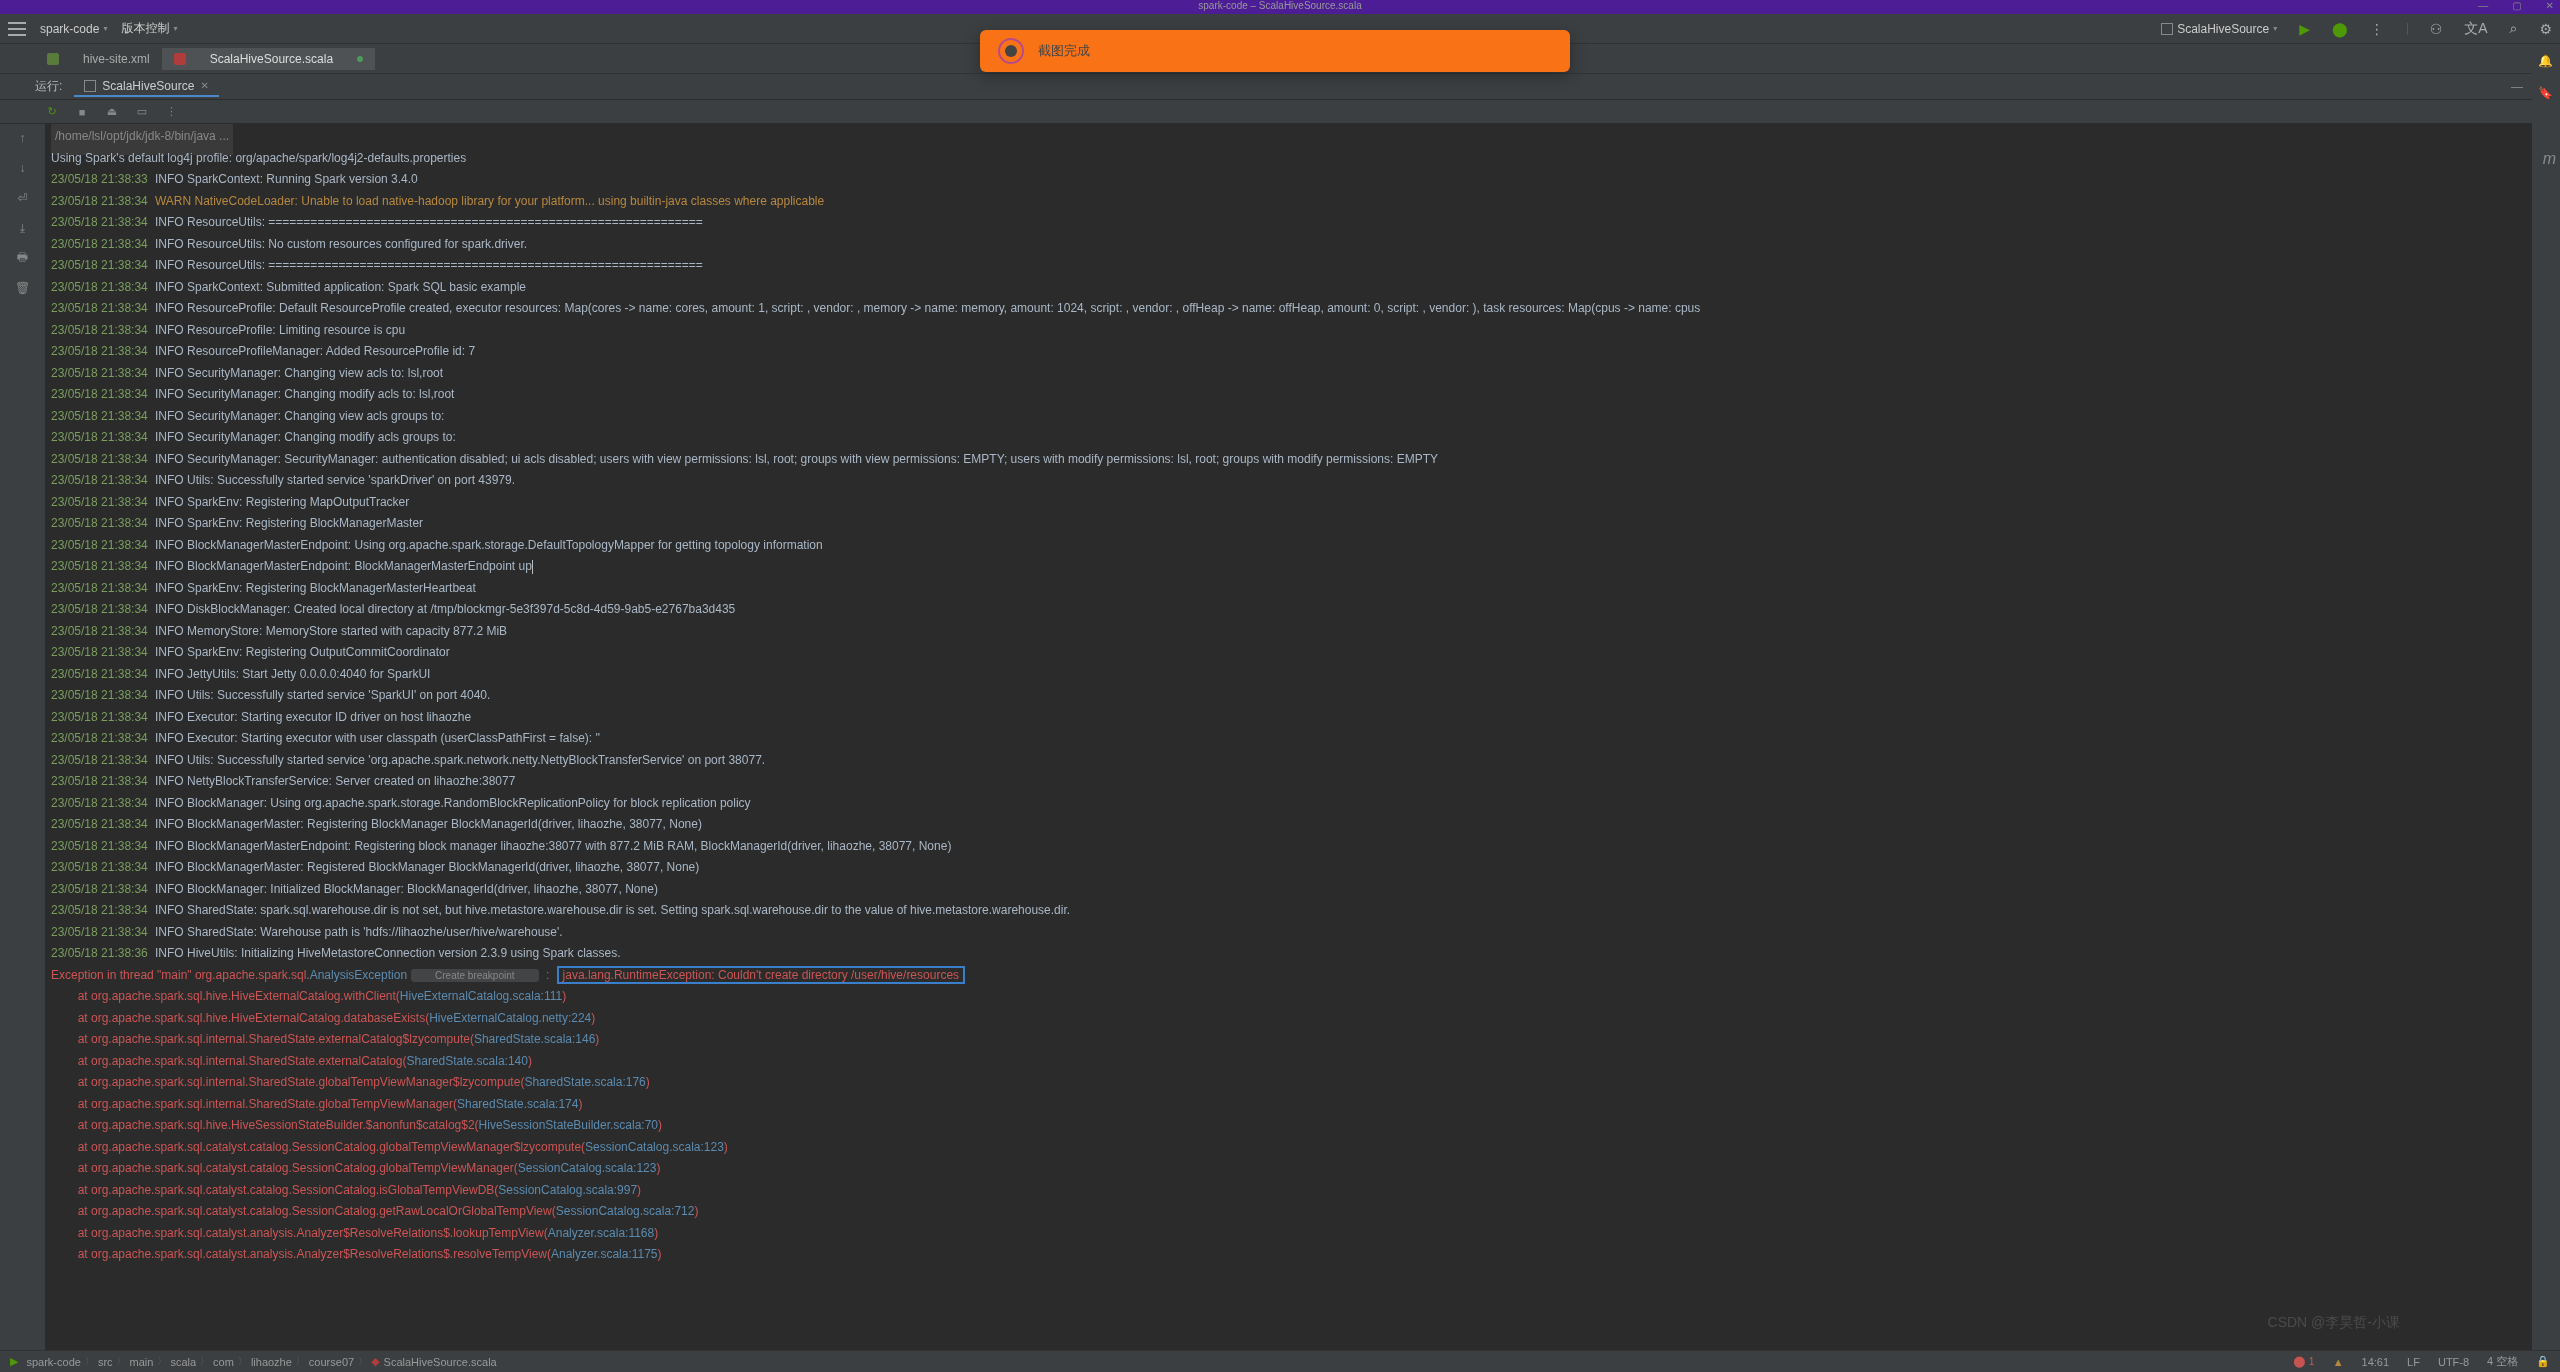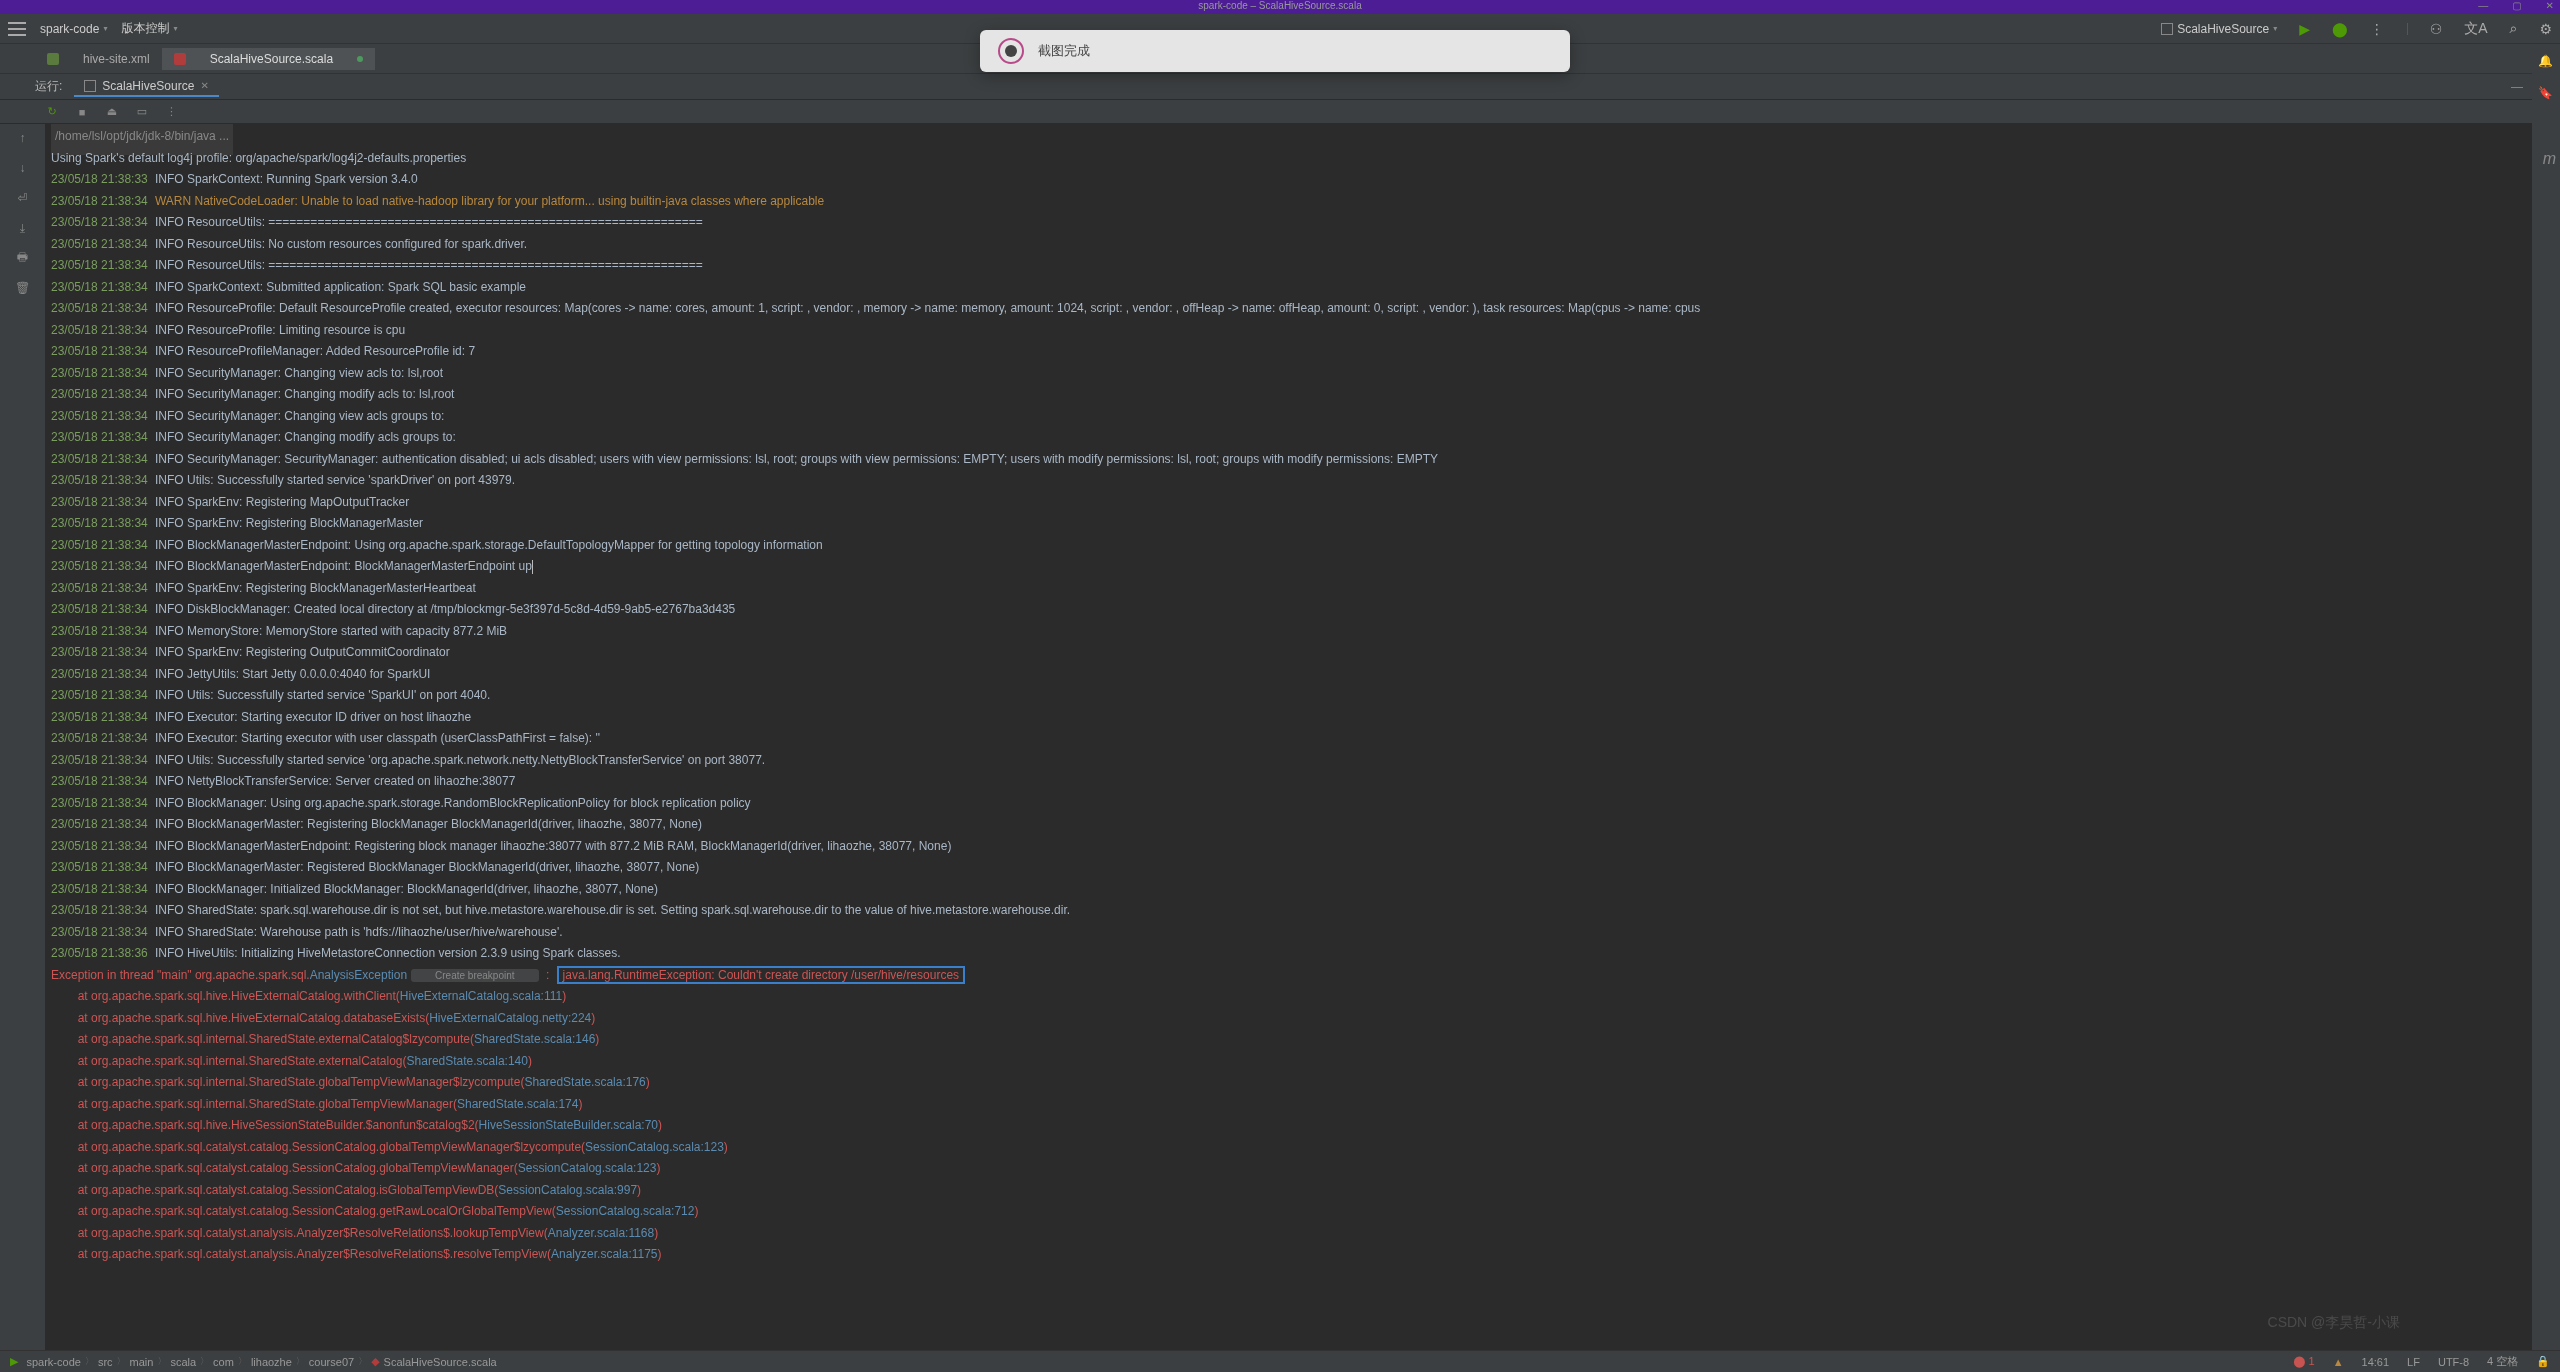--- a/index.html
+++ b/index.html
@@ -42,21 +42,21 @@
 .lnk{color:#5b8bb0;}
 .hl-box{border:2px solid #3a7fcc;padding:0 4px;margin-left:4px;color:#cc5555}
 .cb-lbl{background:#424445;color:#888;font-size:10px;padding:1px 24px;border-radius:3px;margin:0 4px}
 .cursor{display:inline-block;width:1px;height:14px;background:#bbb;vertical-align:middle}
 .right-rail{position:absolute;right:0;top:44px;width:28px;background:#3c3f41;height:calc(100% - 44px - 22px);display:flex;flex-direction:column;align-items:center;padding-top:10px;gap:18px}
 .rr{color:#888;font-size:12px}
 .rr.bell{color:#888}
 .status{position:absolute;bottom:0;left:0;right:0;height:22px;background:#3c3f41;border-top:1px solid #323232;display:flex;align-items:center;padding:0 10px;font-size:11px;color:#999}
 .bc{display:flex;align-items:center;gap:4px}
 .bc .sep{color:#666;font-size:9px}
-.toast{position:absolute;top:30px;left:980px;width:590px;height:42px;background:#e5e5e5;border-radius:6px;box-shadow:0 4px 16px rgba(0,0,0,.3);display:flex;align-items:center;padding:0 18px;gap:14px}
+.toast{position:absolute;top:30px;left:980px;width:590px;height:42px;background:#f97316;border-radius:6px;box-shadow:0 4px 16px rgba(0,0,0,.3);display:flex;align-items:center;padding:0 18px;gap:14px}
 .toast-ico{width:26px;height:26px;border-radius:50%;border:2px solid #b84a8a;display:flex;align-items:center;justify-content:center}
 .toast-ico-in{width:12px;height:12px;border-radius:50%;background:#444}
 .toast-txt{color:#444;font-size:13px}
 .csdn{position:absolute;right:160px;bottom:40px;color:rgba(200,200,200,.2);font-size:14px}
 .st-right{margin-left:auto;display:flex;align-items:center;gap:18px}
 .vline{width:1px;height:12px;background:#555}
 .sq-ico{width:12px;height:12px;border:1px solid #888}
 .dots{letter-spacing:1px}
 .m-rail{position:absolute;right:4px;top:150px;font-style:italic;color:#888;font-size:16px}
 </style>

